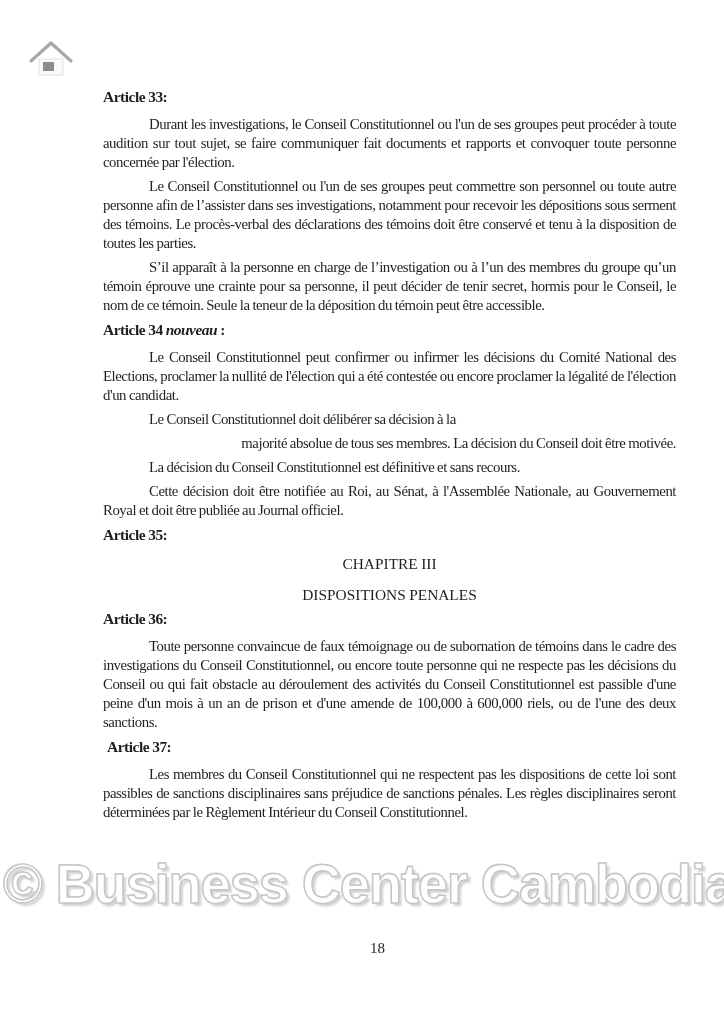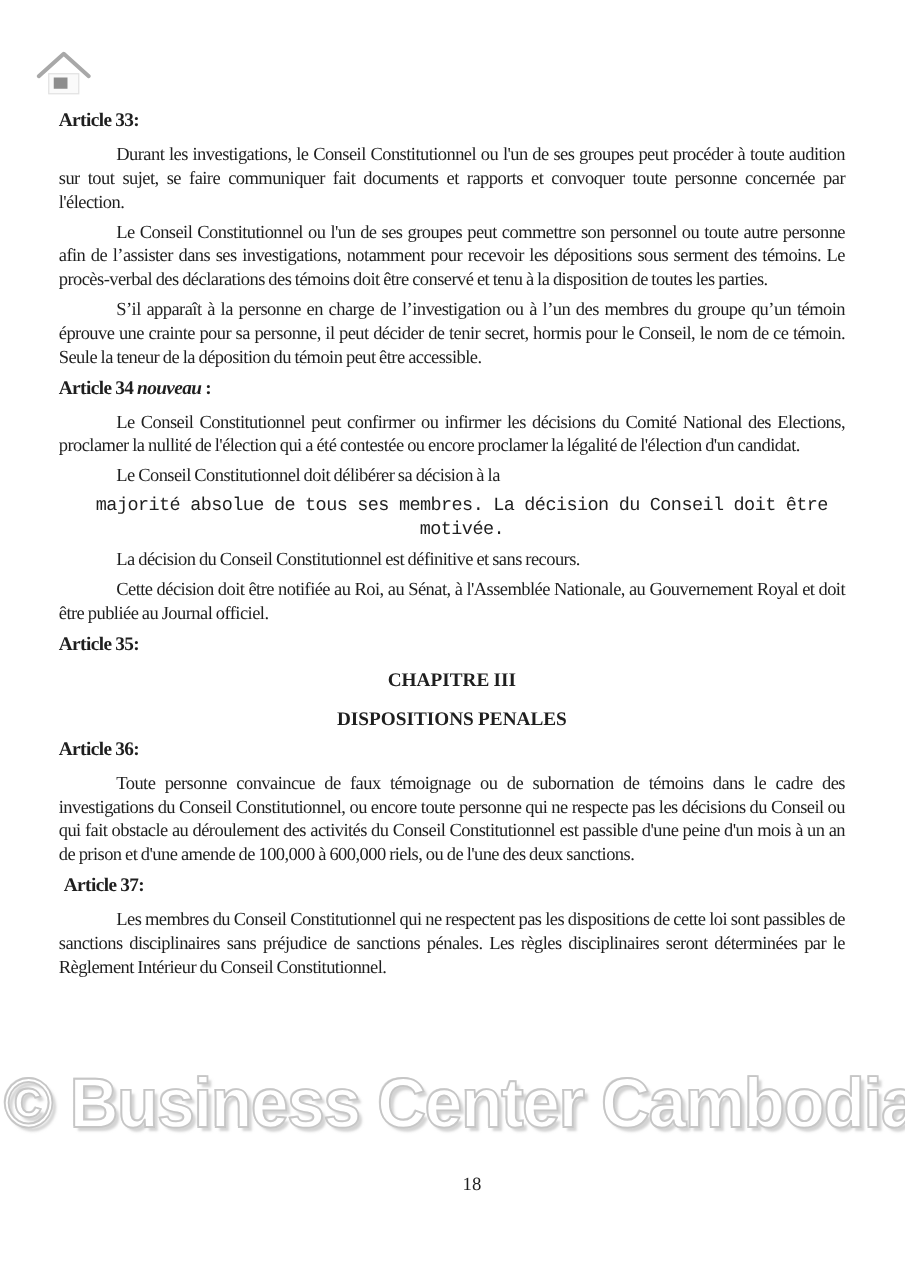--- a/index.html
+++ b/index.html
@@ -41,50 +41,49 @@
     text-shadow: 3px 3px 2px rgba(175,175,175,0.55),
                  -1px -1px 0 rgba(200,200,200,0.6);
     transform: scaleY(1.04);
     transform-origin: top left;
     user-select: none;
   }
 
   .content {
     position: relative;
     z-index: 1;
-    padding: 84px 48px 0 47px;
+    padding: 84px 48px 0 103px;
     font-size: 14.8px;
     line-height: 19px;
     letter-spacing: -0.45px;
     word-spacing: -0.4px;
   }
 
   .para {
     margin: 0 0 5px 0;
     text-align: justify;
     text-align-last: left;
     text-indent: 46px;
   }
   .para-flush {
     margin: 0 0 5px 16px;
-    text-align: center;
+    text-align: right;
     text-indent: 0;
-    font-family: Liberation Mono, monospace;
   }
   .article-heading {
     margin: 3px 0 9px 0;
     font-weight: bold;
     font-size: 15.4px;
   }
   .article-heading .it { font-style: italic; }
   .indent-sm { padding-left: 4px; }
   .chapter-heading {
     margin: 10px 0 6px 0;
     text-align: center;
-    font-weight: bold;
+    font-weight: normal;
     font-size: 15.4px;
     letter-spacing: 0;
   }
   .chapter-heading + .chapter-heading { margin-top: 12px; margin-bottom: 5px; }
 
   .page-number {
     position: absolute;
     left: 91px;
     width: 573px;
     top: 940px;

